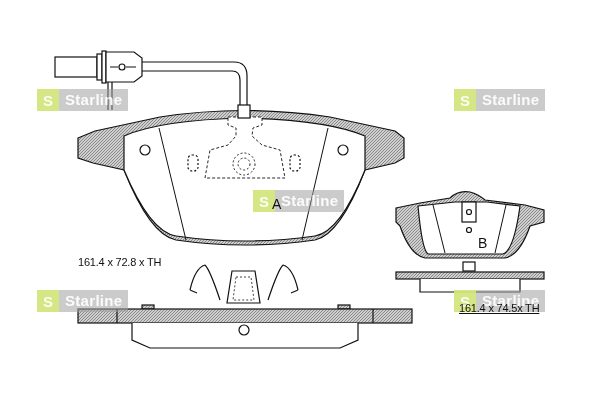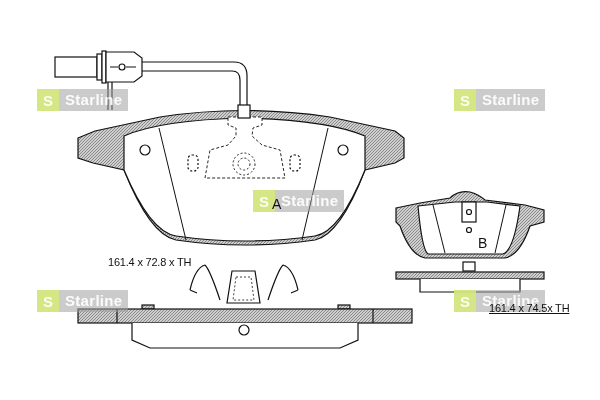--- a/index.html
+++ b/index.html
@@ -1,21 +1,21 @@
 <!DOCTYPE html>
 <html><head>
 <meta charset="utf-8">
 <style>
   html,body{margin:0;padding:0;background:#ffffff;}
   body{width:600px;height:400px;position:relative;overflow:hidden;font-family:"Liberation Sans",sans-serif;}
   #drawing{position:absolute;left:0;top:0;width:600px;height:400px;}
   .wm{position:absolute;height:22px;display:flex;align-items:stretch;background:rgba(160,160,160,0.55);}
   .wm .logo{width:22px;background:rgba(215,235,120,0.85);display:flex;align-items:center;justify-content:center;color:rgba(255,255,255,0.9);font-weight:bold;font-size:15px;}
   .wm .txt{padding:0 6px 15px 6px;color:rgba(255,255,255,0.92);font-weight:bold;font-size:15px;line-height:22px;letter-spacing:0.3px;}
-  .lbl{position:absolute;color:#111;font-size:11px;letter-spacing:-0.2px;margin-left:30px;}
+  .lbl{position:absolute;color:#111;font-size:11px;letter-spacing:-0.2px;}
   .letter{position:absolute;color:#111;font-size:14px;}
 </style>
 </head>
 <body>
 
 <svg id="drawing" viewBox="0 0 600 400" xmlns="http://www.w3.org/2000/svg">
   <defs>
     <pattern id="hatch" width="3" height="3" patternUnits="userSpaceOnUse">
       <rect width="3" height="3" fill="#cfcfcf"></rect>
       <path d="M0,3 L3,0" stroke="#6a6a6a" stroke-width="0.7"></path>

